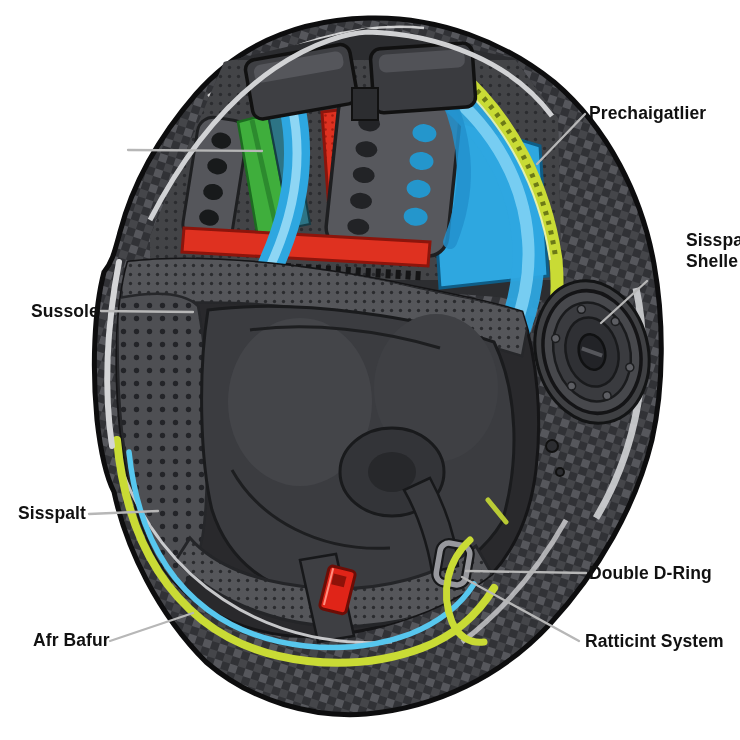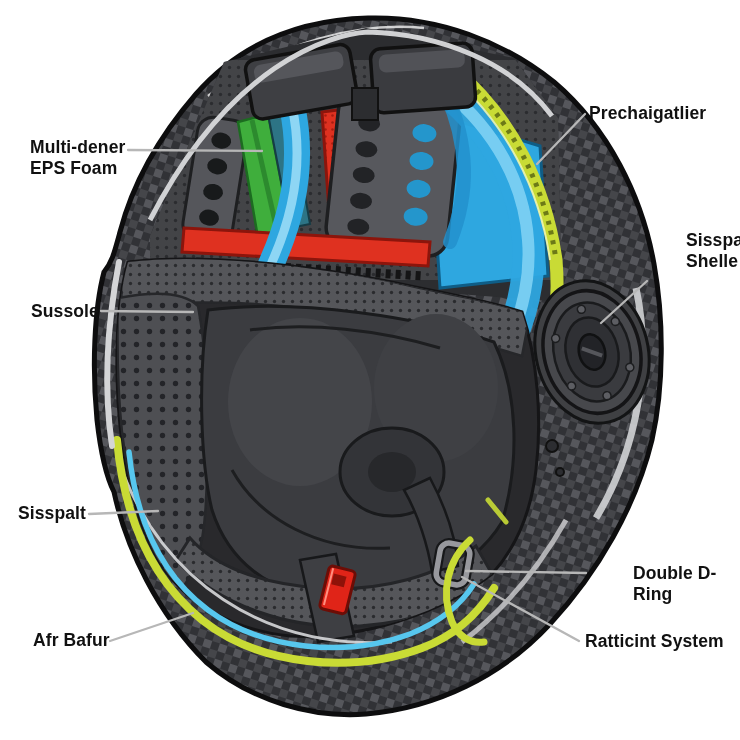--- a/index.html
+++ b/index.html
@@ -201,24 +201,22 @@
     <line class="s-leader" x1="585" y1="114" x2="537" y2="164"></line>
     <line class="s-leader" x1="647" y1="281" x2="601" y2="323"></line>
     <line class="s-leader" x1="101" y1="311" x2="193" y2="312"></line>
     <line class="s-leader" x1="89" y1="514" x2="158" y2="511"></line>
     <line class="s-leader" x1="586" y1="573" x2="466" y2="571"></line>
     <line class="s-leader" x1="110" y1="641" x2="193" y2="613"></line>
     <line class="s-leader" x1="579" y1="641" x2="462" y2="577"></line>
   </g>
 </svg>
 
-<div class="diagram-label" style="left:30px;top:137px;">Multi-dener
-EPS Foam</div>
 <div class="diagram-label" style="left:589px;top:103px;">Prechaigatlier</div>
 <div class="diagram-label" style="left:686px;top:230px;">Sisspalt
 Shelle</div>
 <div class="diagram-label" style="left:31px;top:301px;">Sussole</div>
 <div class="diagram-label" style="left:18px;top:503px;">Sisspalt</div>
-<div class="diagram-label" style="left:589px;top:563px;margin-left:44px;">Double D-Ring</div>
+<div class="diagram-label" style="left:589px;top:563px;">Double D-Ring</div>
 <div class="diagram-label" style="left:33px;top:630px;text-align:center;">Afr Bafur</div>
 <div class="diagram-label" style="left:585px;top:631px;">Ratticint System</div>
 
 </div>
 
 </body></html>

